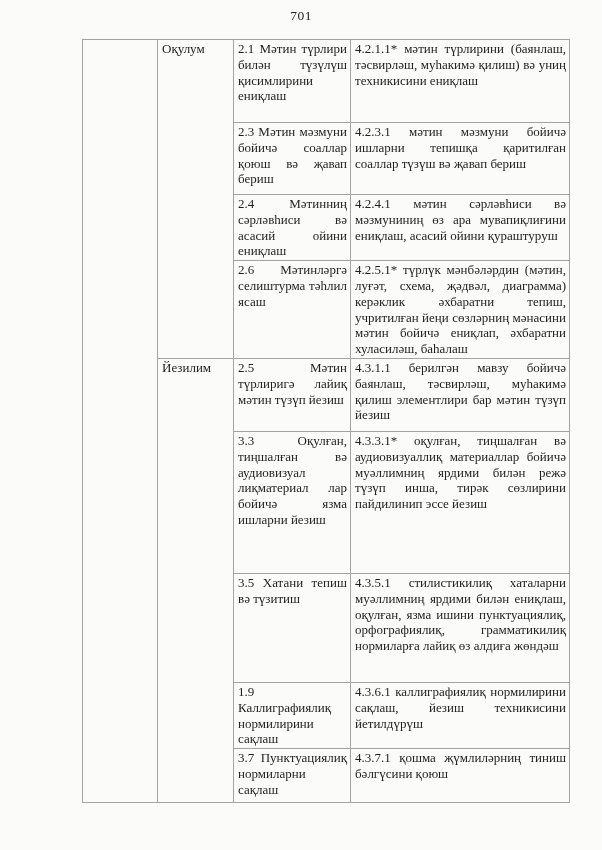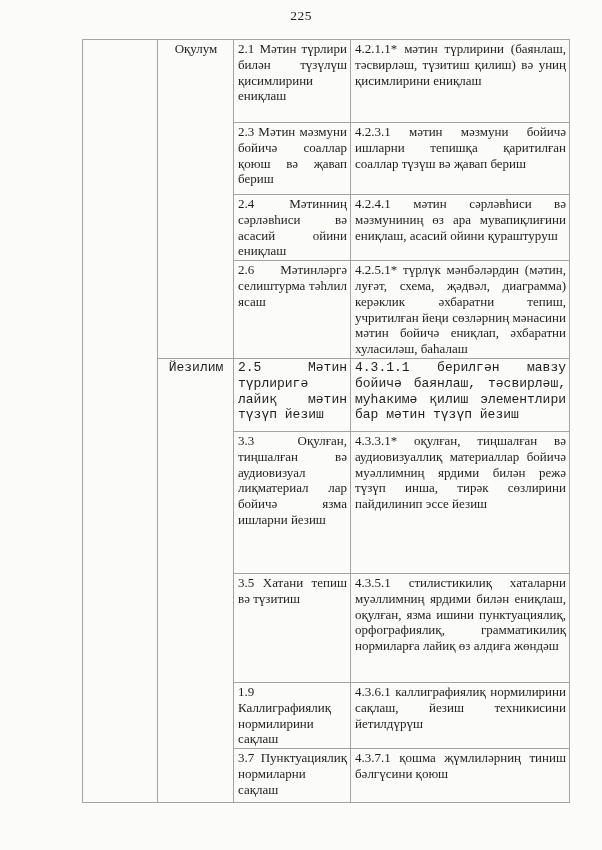--- a/index.html
+++ b/index.html
@@ -38,52 +38,52 @@
   col.w2 { width: 76px; }
   col.w3 { width: 117px; }
   col.w4 { width: 219px; }
   td {
     border: 1px solid #a3a3a3;
     vertical-align: top;
     padding: 1px 3px 1px 4px;
     line-height: 15.8px;
     overflow: hidden;
   }
-  td.cat { text-align: center; }
+  td.cat { text-align: left; }
   td.obj, td.out { text-align: justify; }
   tr.h0 { height: 83px; }
   tr.h1 { height: 72px; padding-left: 12px; }
   tr.h2 { height: 63px; }
   tr.h3 { height: 94px; }
-  tr.h4 { height: 73px; font-family: Liberation Mono, monospace; }
+  tr.h4 { height: 73px; }
   tr.h5 { height: 142px; }
   tr.h6 { height: 109px; }
   tr.h7 { height: 62px; }
   tr.h8 { height: 54px; }
 </style>
 </head>
 <body>
 
 <div class="page">
 
-  <div class="page-number">225</div>
+  <div class="page-number">701</div>
 
   <table class="doc-table">
     <colgroup>
       <col class="w1">
         <col class="w2">
         <col class="w3">
         <col class="w4">
     </colgroup>
     <tbody>
       <tr class="h0">
         <td class="spacer" rowspan="9"></td>
         <td class="cat" rowspan="4">Оқулум</td>
         <td class="obj">2.1 Мәтин түрлири билән түзүлүш қисимлирини ениқлаш</td>
-        <td class="out">4.2.1.1* мәтин түрлирини (баянлаш, тәсвирләш, түзитиш қилиш) вә униң қисимлирини ениқлаш</td>
+        <td class="out">4.2.1.1* мәтин түрлирини (баянлаш, тәсвирләш, муһакимә қилиш) вә униң техникисини ениқлаш</td>
       </tr>
       <tr class="h1">
         <td class="obj">2.3 Мәтин мәзмуни бойичә соаллар қоюш вә җавап бериш</td>
         <td class="out">4.2.3.1 мәтин мәзмуни бойичә ишларни тепишқа қаритилған соаллар түзүш вә җавап бериш</td>
       </tr>
       <tr class="h2">
         <td class="obj">2.4 Мәтинниң сәрләвһиси вә асасий ойини ениқлаш</td>
         <td class="out">4.2.4.1 мәтин сәрләвһиси вә мәзмуниниң өз ара мувапиқлиғини ениқлаш, асасий ойини қураштуруш</td>
       </tr>
       <tr class="h3">

